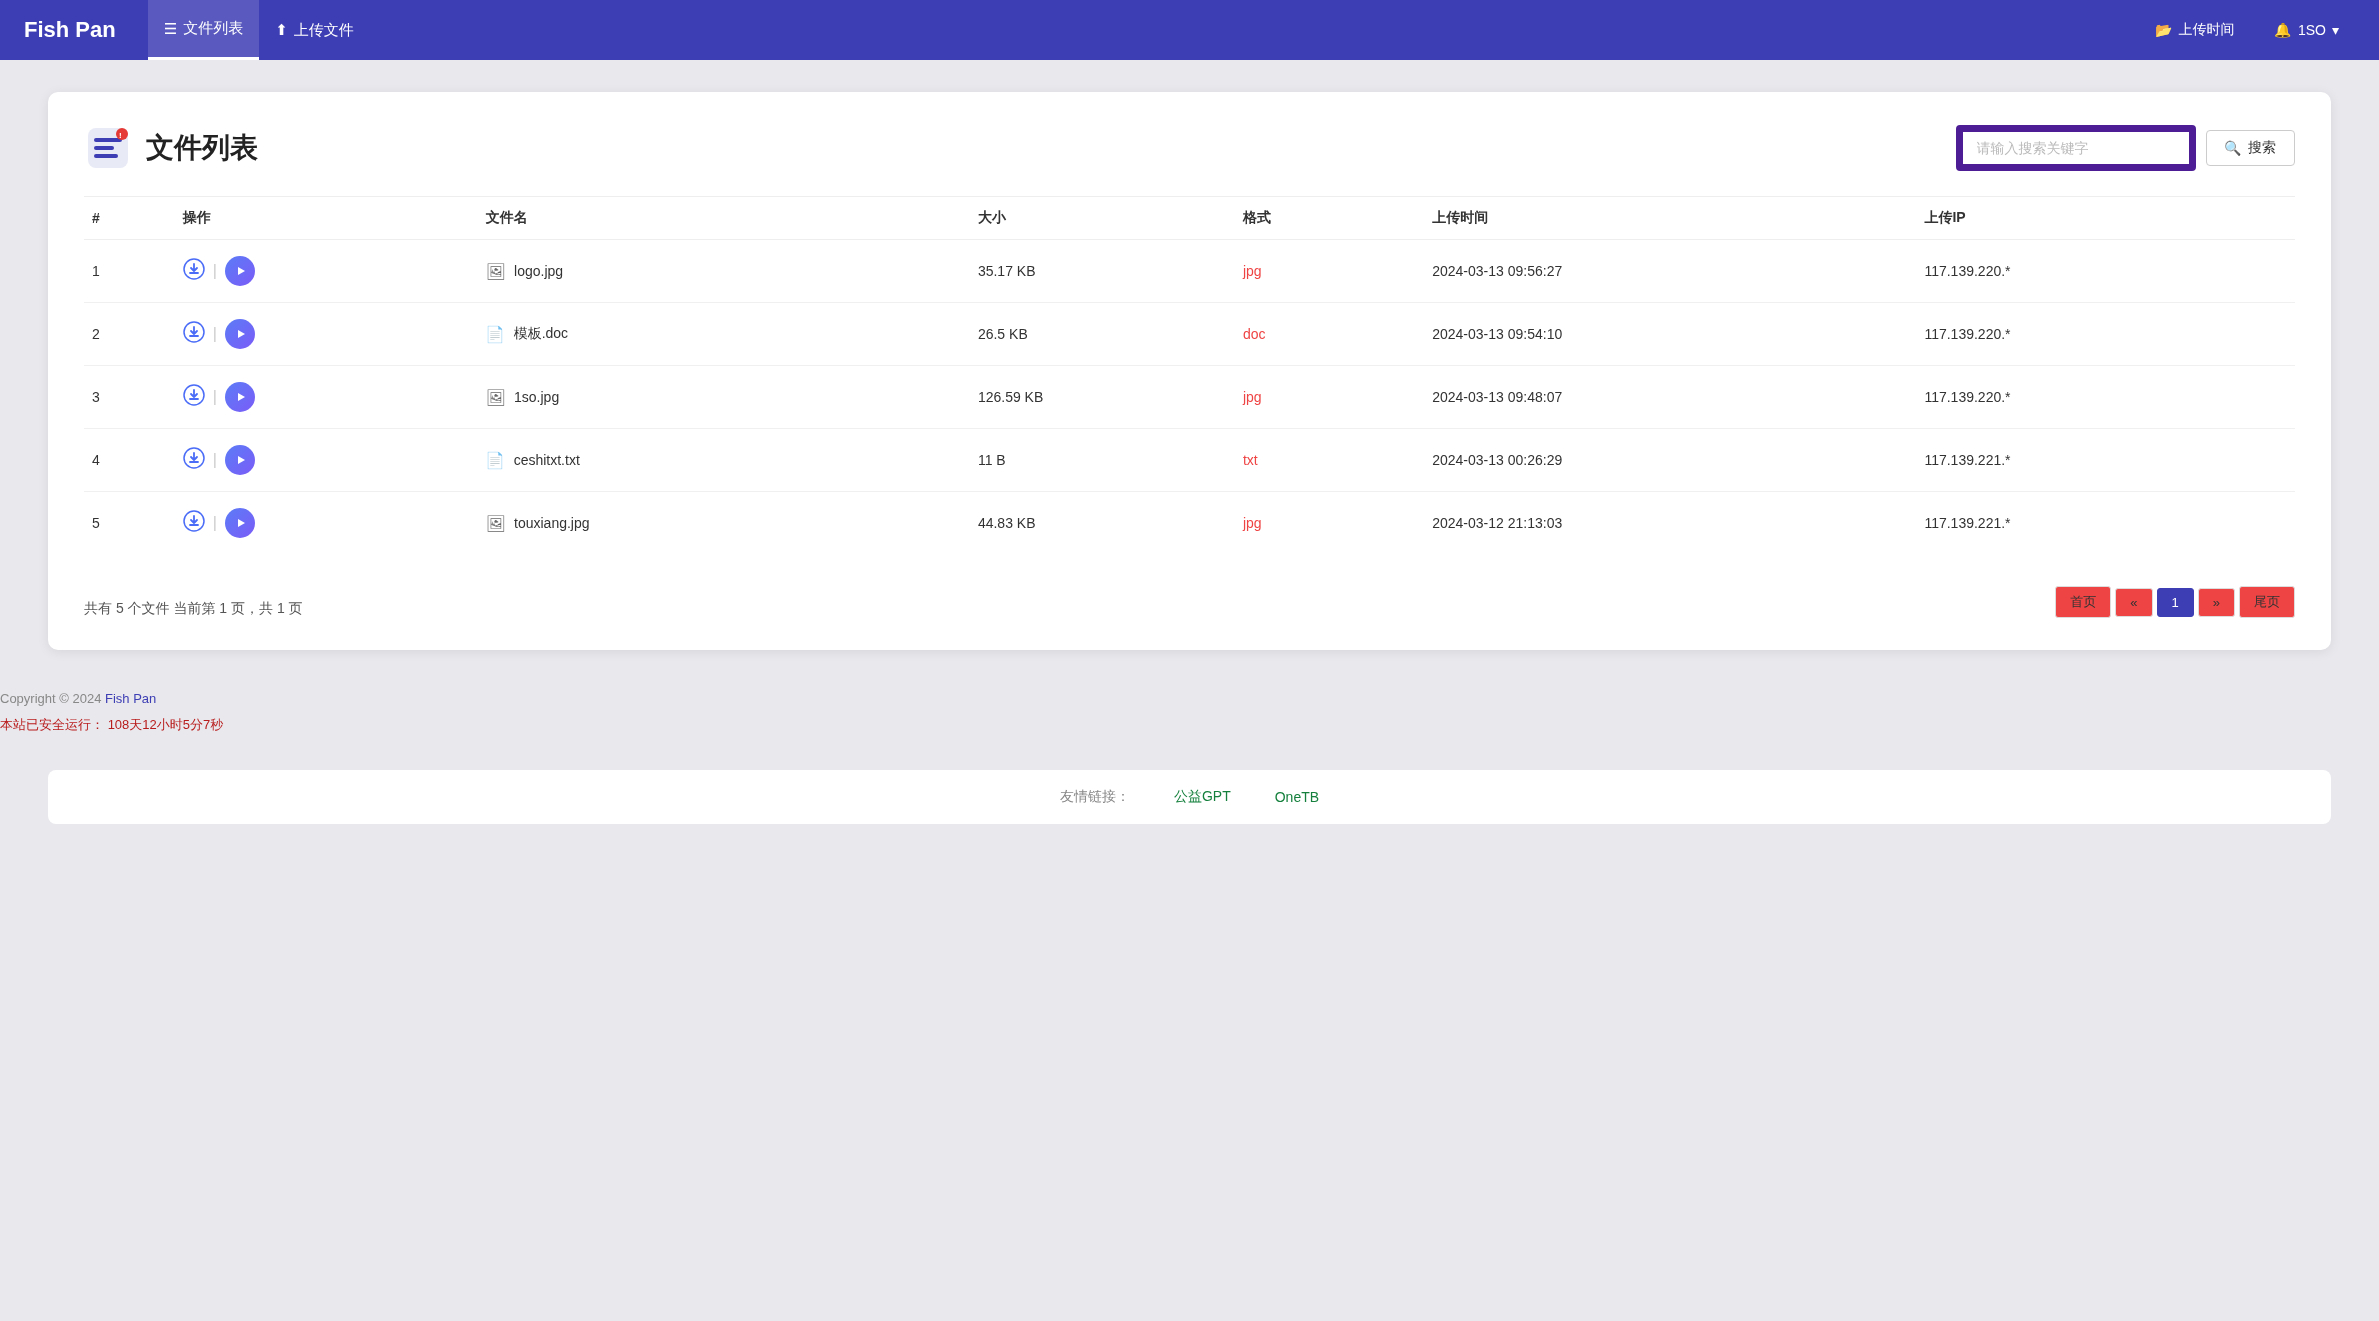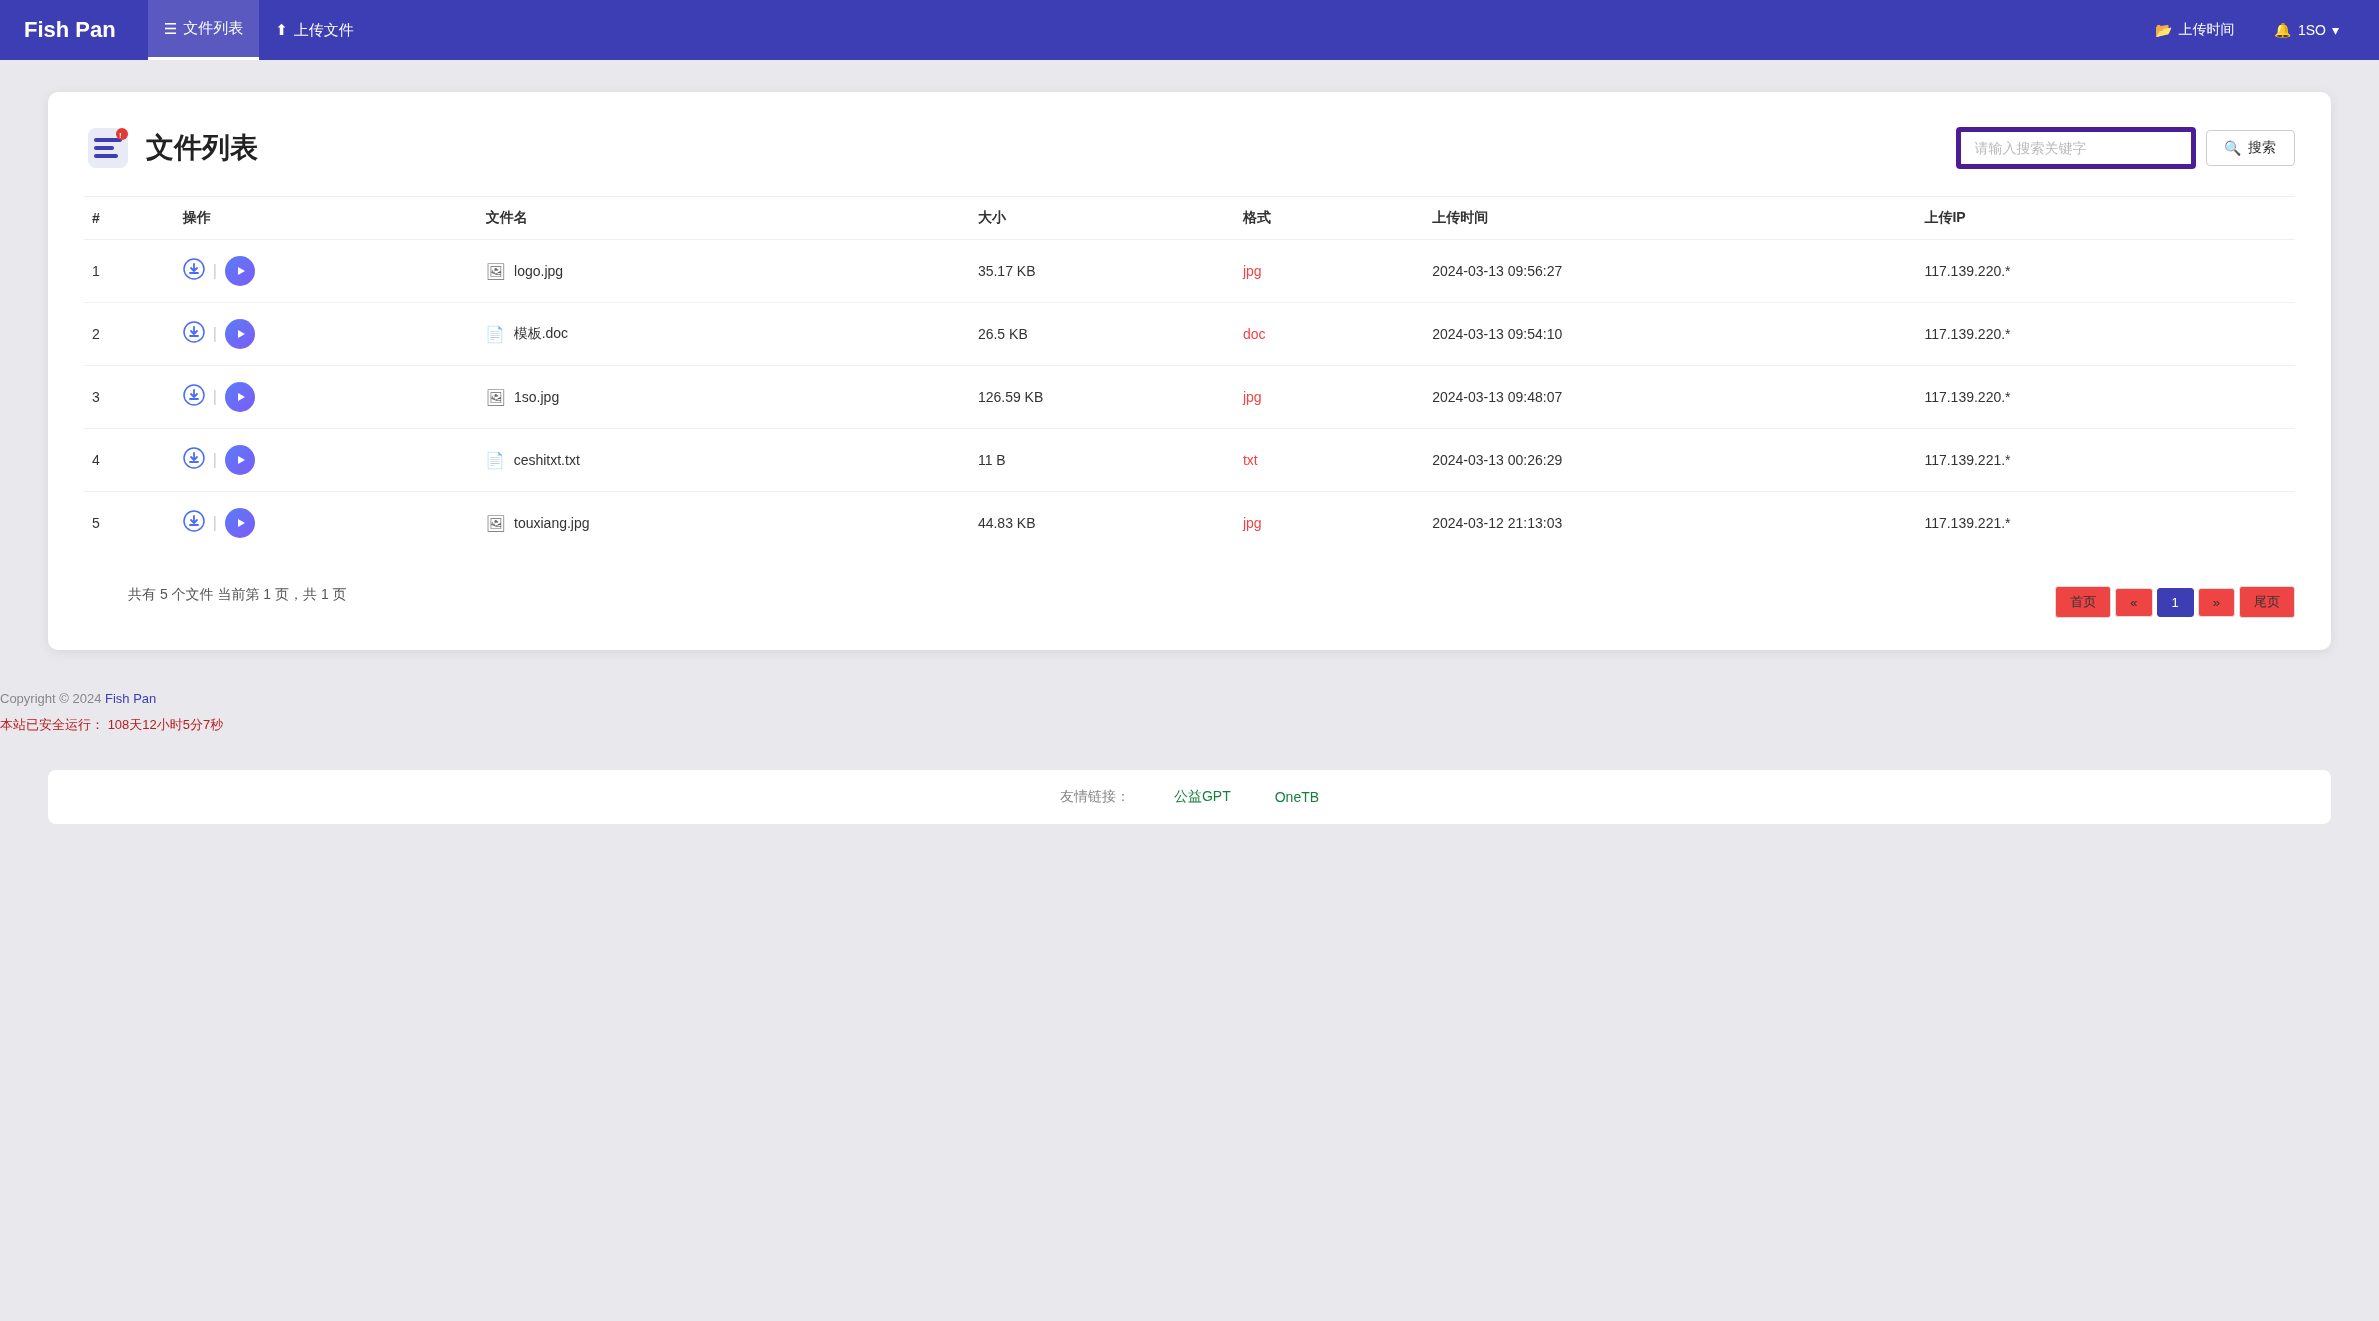--- a/index.html
+++ b/index.html
@@ -82,21 +82,21 @@
       font-size: 28px;
       font-weight: 600;
       color: #222;
     }
     .search-area {
       display: flex;
       align-items: center;
       gap: 10px;
     }
     .search-input {
-      border: 5px solid #4c1d95;
+      border: 7px solid #4c1d95;
       border-radius: 4px;
       padding: 8px 14px;
       font-size: 14px;
       width: 240px;
       color: #333;
       outline: none;
     }
     .search-input::placeholder { color: #bbb; }
     .search-button {
       background: #fff;
@@ -196,25 +196,24 @@
     
     .fmt-link {
       color: #ef4444;
       text-decoration: none;
       font-weight: 500;
     }
 
     
     .pagination-area {
       display: flex;
-      align-items: flex-start;
+      align-items: flex-end;
       justify-content: space-between;
       margin-top: 28px;
       padding-top: 4px;
-      margin-left: 44px;
     }
     .page-info {
       color: #555;
       font-size: 14px;
     }
     .pagination {
       display: flex;
       align-items: center;
       gap: 4px;
     }

